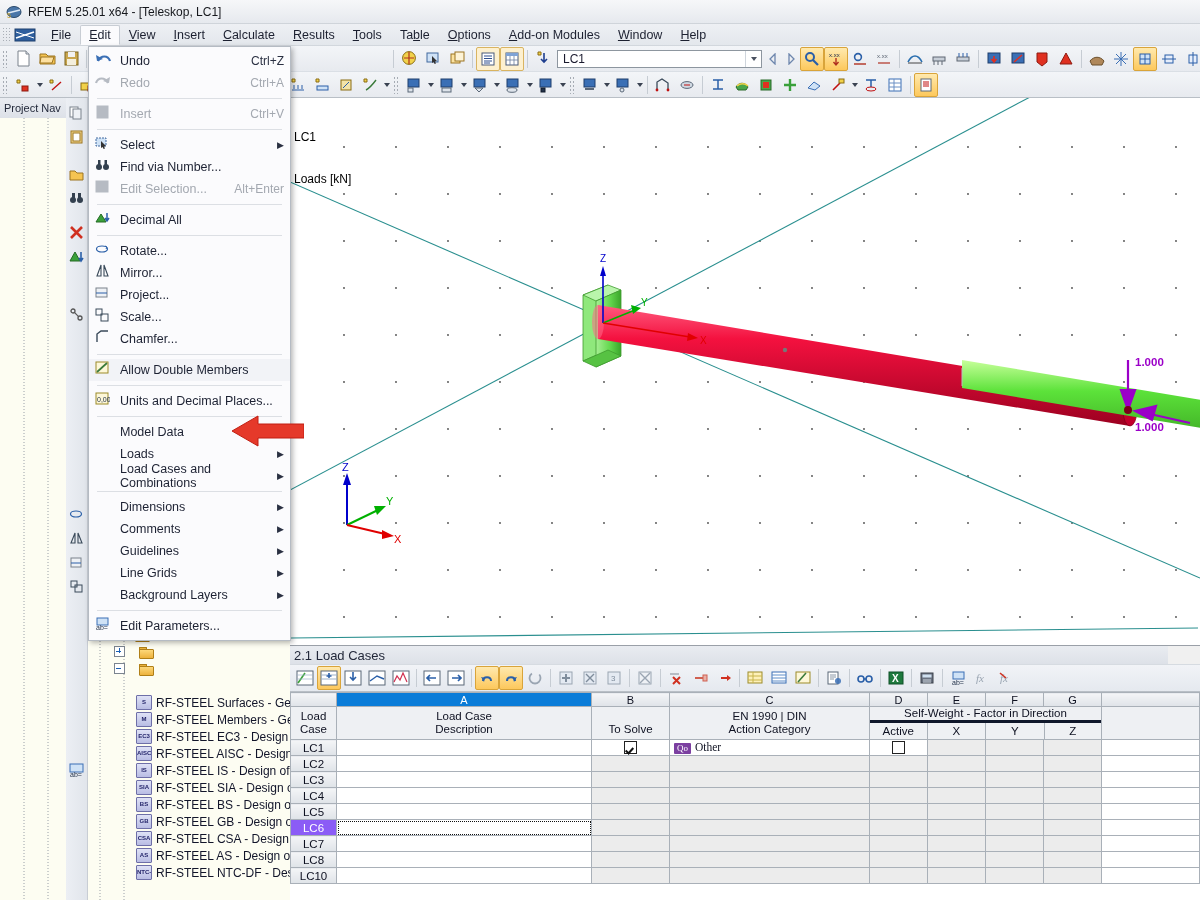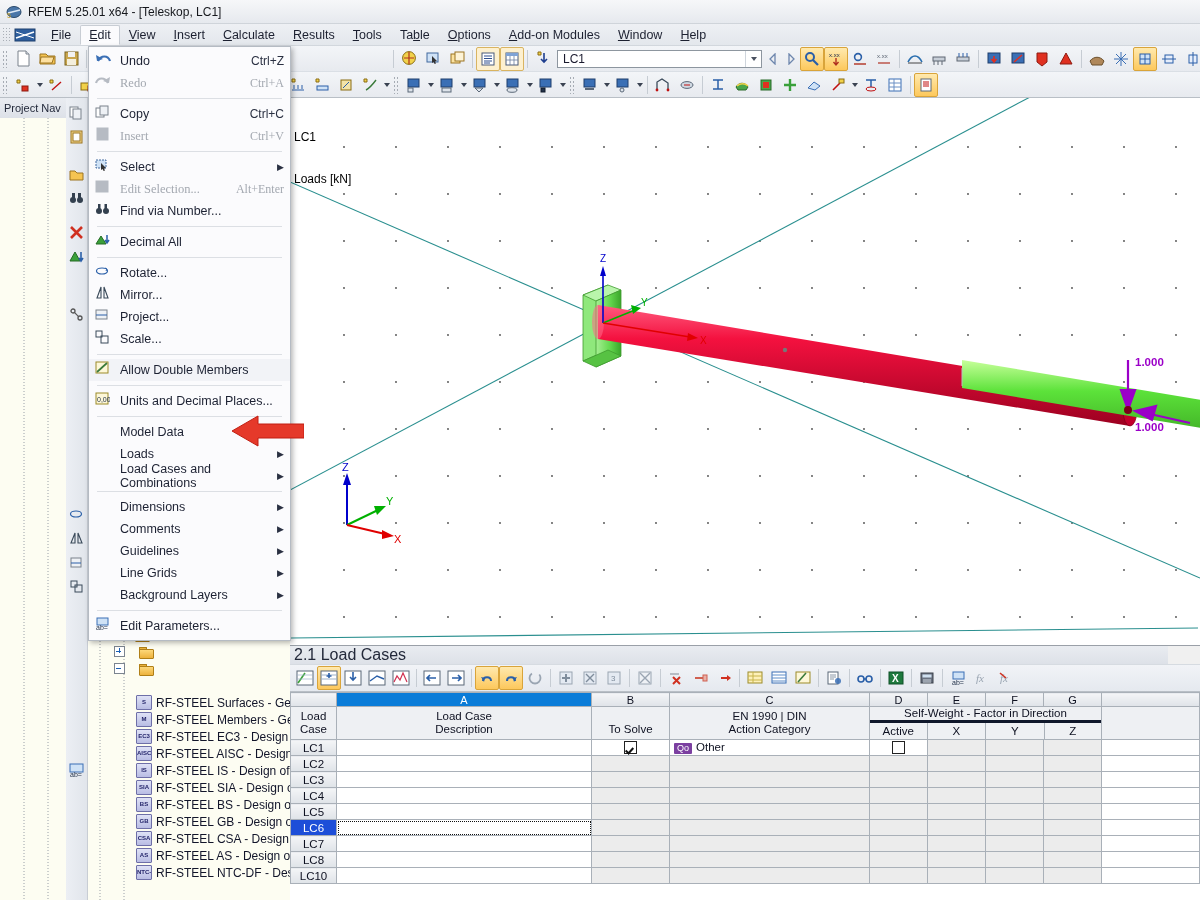--- a/index.html
+++ b/index.html
@@ -94,54 +94,54 @@
   .modicon{width:14px;height:13px;flex:none;margin-right:4px;border:1px solid #6e6fa8;
      background:linear-gradient(#dfe2f6,#b9bde4);border-radius:1px;position:relative;
      font-size:6px;line-height:13px;text-align:center;color:#23246a;font-weight:bold;overflow:hidden;}
   
   #viewport{position:absolute;left:290px;top:98px;width:910px;height:547px;
      background:#ffffff;overflow:hidden;border-bottom:1px solid #9aa0a8;}
   #vp-label{position:absolute;left:4px;top:4px;font-size:12px;color:#000;line-height:14px;
      white-space:pre;}
   
   #tablehdr{position:absolute;left:290px;top:646px;width:878px;height:18px;
-     background:linear-gradient(#e9ecf1,#dde1e8);font-size:16px;color:#23293a;
+     background:linear-gradient(#e9ecf1,#dde1e8);font-size:13px;color:#23293a;
      display:flex;align-items:center;padding-left:4px;box-sizing:border-box;}
   #tabletoolbar{position:absolute;left:290px;top:664px;width:910px;height:28px;
      background:linear-gradient(#f1f3f7,#e5e9ef);border-top:1px solid #d6dbe1;
      border-bottom:1px solid #b9bfc6;display:flex;align-items:center;padding-left:3px;
      box-sizing:border-box;}
   #tablegrid{position:absolute;left:290px;top:692px;width:910px;height:208px;
      background:#fff;overflow:hidden;}
   table.grid{border-collapse:collapse;table-layout:fixed;width:910px;font-size:11.5px;}
   table.grid td,table.grid th{border:1px solid #a9b0b8;padding:0;overflow:hidden;
      white-space:nowrap;text-align:center;font-weight:normal;color:#0d1020;}
   .colhdr{height:13px;background:linear-gradient(#f4f5f7,#dfe3e8);font-size:11px;}
   .colhdr.sel{background:#0a7cd8;color:#fff;}
   .subhdr{background:#eef0f3;height:30px;font-size:11.5px;line-height:13px;}
   .rowhdr{background:linear-gradient(#f4f5f7,#dfe3e8);font-size:11.5px;width:46px;}
-  .rowhdr.sel{background:#1d4ed8;color:#fff;}
+  .rowhdr.sel{background:#8b5cf6;color:#fff;}
   .cell-desc{background:#fff;}
   .cell-gray{background:#ececec;}
-  .cell-white{background:#fff;}
+  .cell-white{background:#fff;font-family:Liberation Serif, serif;}
   tr.datarow{height:16px;}
   .chk{display:inline-block;width:11px;height:11px;border:1px solid #222;background:#fff;
      position:relative;vertical-align:middle;}
   .chk.on:after{content:"";position:absolute;left:2px;top:4px;width:3px;height:6px;
      border:solid #111;border-width:0 2px 2px 0;transform:rotate(42deg);}
   .badge{display:inline-block;background:#7b3fa0;color:#fff;font-size:9px;padding:0 3px;
      border-radius:1px;line-height:11px;vertical-align:middle;margin-right:4px;}
   .focusbox{outline:1px dotted #111;outline-offset:-2px;}
   
   #editmenu{position:absolute;left:88px;top:46px;width:203px;
      background:#fbfbfd;border:1px solid #b5bbc3;box-shadow:2px 2px 5px rgba(0,0,0,.28);
      z-index:80;padding:3px 0;box-sizing:border-box;}
   .mi{height:22px;display:flex;align-items:center;padding:0 6px 0 6px;font-size:12.5px;
       color:#1d2233;position:relative;}
-  .mi.dim{color:#a3a8b0;font-family:Liberation Serif, serif;}
+  .mi.dim{color:#a3a8b0;}
   .mi.hi{background:#f2f3f7;}
   .mi .ic{width:20px;height:18px;flex:none;margin-right:5px;position:relative;}
   .mi .lbl{flex:1;}
   .mi .acc{color:#2a3042;font-size:12px;margin-left:10px;}
   .mi.dim .acc{color:#a3a8b0;text-align:right;}
   .mi .arr{width:10px;text-align:right;font-size:9px;color:#2a3042;}
   .msep{height:1px;background:#dcdfe4;margin:4px 8px;}
   
   #redarrow{position:absolute;left:232px;top:414px;width:72px;height:34px;z-index:90;}
 </style>
@@ -1232,62 +1232,54 @@
     </div>
     <div class="mi dim">
       <span class="ic"><svg width="16" height="14" viewBox="0 0 16 14">
           <path d="M13 9c-3-6-10-6-12 0" stroke="#b6bbc3" stroke-width="2.2" fill="none"></path>
           <path d="M15 3l-1 6-6-2z" fill="#b6bbc3"></path>
         </svg></span>
       <span class="lbl">Redo</span>
       <span class="acc">Ctrl+A</span>
     </div>
     <div class="msep"></div>
-    <div class="mi">
-      <span class="ic"><svg width="15" height="14" viewBox="0 0 15 14">
-          <rect x="1" y="3" width="8" height="9" fill="#fff" stroke="#7a828c"></rect>
-          <rect x="5" y="1" width="8" height="9" fill="#eef1f5" stroke="#7a828c"></rect>
-        </svg></span>
-      <span class="lbl">Copy</span>
-      <span class="acc">Ctrl+C</span>
-    </div>
     <div class="mi dim">
       <span class="ic"><svg width="15" height="14" viewBox="0 0 15 14">
           <rect x="2" y="1" width="11" height="12" fill="#b6bbc3" stroke="#b6bbc3"></rect>
           <rect x="4" y="3" width="7" height="8" fill="#b6bbc3" stroke="#b6bbc3"></rect>
         </svg></span>
       <span class="lbl">Insert</span>
       <span class="acc">Ctrl+V</span>
     </div>
     <div class="msep"></div>
     <div class="mi">
       <span class="ic"><svg width="15" height="14" viewBox="0 0 15 14">
           <rect x="1" y="2" width="10" height="8" fill="#cfe2f6" stroke="#41689e" stroke-dasharray="2 1"></rect>
           <path d="M6 5l5 5-2 .4 1 2-1.4.7-1-2L6 12z" fill="#333"></path>
         </svg></span>
       <span class="lbl">Select</span>
       <span class="arr">▶</span>
-    </div>
-    <div class="mi dim">
-      <span class="ic"><svg width="15" height="14" viewBox="0 0 15 14">
-          <rect x="1" y="1" width="12" height="11" fill="#b6bbc3" stroke="#b6bbc3"></rect>
-          <path d="M3 5h8M3 8h6" stroke="#b6bbc3"></path>
-        </svg></span>
-      <span class="lbl">Edit Selection...</span>
-      <span class="acc">Alt+Enter</span>
     </div>
     <div class="mi">
       <span class="ic"><svg width="15" height="14" viewBox="0 0 15 14">
           <circle cx="4" cy="9" r="3" fill="#33404f"></circle>
           <circle cx="11" cy="9" r="3" fill="#33404f"></circle>
           <rect x="3" y="2" width="2.5" height="5" fill="#33404f"></rect>
           <rect x="9.5" y="2" width="2.5" height="5" fill="#33404f"></rect>
         </svg></span>
       <span class="lbl">Find via Number...</span>
     </div>
+    <div class="mi dim">
+      <span class="ic"><svg width="15" height="14" viewBox="0 0 15 14">
+          <rect x="1" y="1" width="12" height="11" fill="#b6bbc3" stroke="#b6bbc3"></rect>
+          <path d="M3 5h8M3 8h6" stroke="#b6bbc3"></path>
+        </svg></span>
+      <span class="lbl">Edit Selection...</span>
+      <span class="acc">Alt+Enter</span>
+    </div>
     <div class="msep"></div>
     <div class="mi">
       <span class="ic"><svg width="15" height="14" viewBox="0 0 15 14">
           <path d="M1 11l5-8 5 8z" fill="#3aa03a" stroke="#246b24"></path>
           <path d="M12 2v8M10 7l2 3 2-3" stroke="#2a5fa8" stroke-width="1.5" fill="none"></path>
         </svg></span>
       <span class="lbl">Decimal All</span>
     </div>
     <div class="msep"></div>
     <div class="mi">
@@ -1309,20 +1301,26 @@
           <path d="M1 7h11" stroke="#2a5fa8"></path>
         </svg></span>
       <span class="lbl">Project...</span>
     </div>
     <div class="mi">
       <span class="ic"><svg width="15" height="14" viewBox="0 0 15 14">
           <rect x="1" y="1" width="6" height="6" fill="none" stroke="#3a4a5a"></rect>
           <rect x="6" y="6" width="7" height="7" fill="none" stroke="#3a4a5a"></rect>
         </svg></span>
       <span class="lbl">Scale...</span>
+    </div>
+    <div class="mi">
+      <span class="ic"><svg width="15" height="14" viewBox="0 0 15 14">
+          <path d="M2 12V4l4-3h7" fill="none" stroke="#3a4a5a" stroke-width="1.4"></path>
+        </svg></span>
+      <span class="lbl">Chamfer...</span>
     </div>
     <div class="msep"></div>
     <div class="mi hi">
       <span class="ic"><svg width="15" height="14" viewBox="0 0 15 14">
           <rect x="1" y="1" width="12" height="11" fill="#fdf7d8" stroke="#9c8b2a"></rect>
           <path d="M2 11L12 2" stroke="#3a7a3a" stroke-width="1.7"></path>
         </svg></span>
       <span class="lbl">Allow Double Members</span>
     </div>
     <div class="msep"></div>

